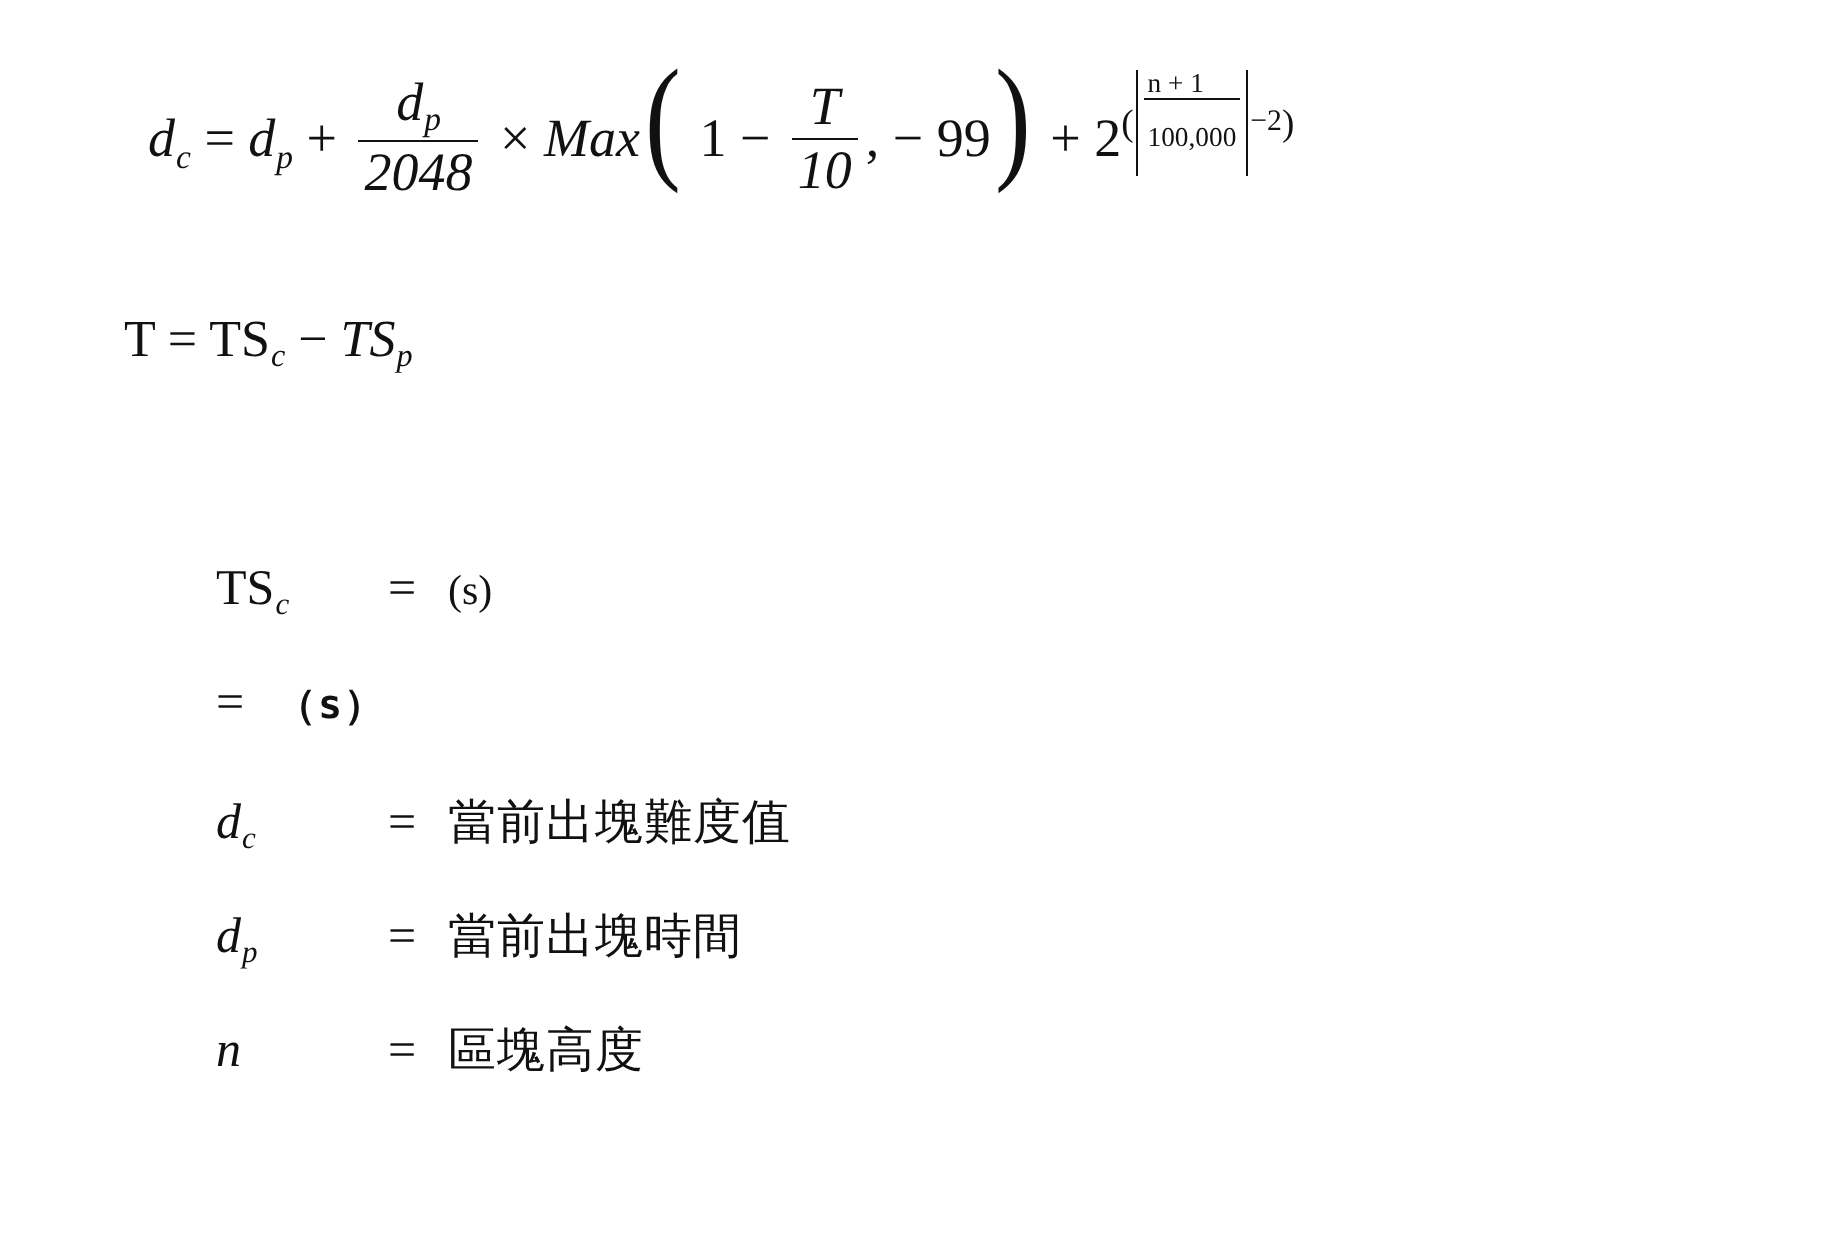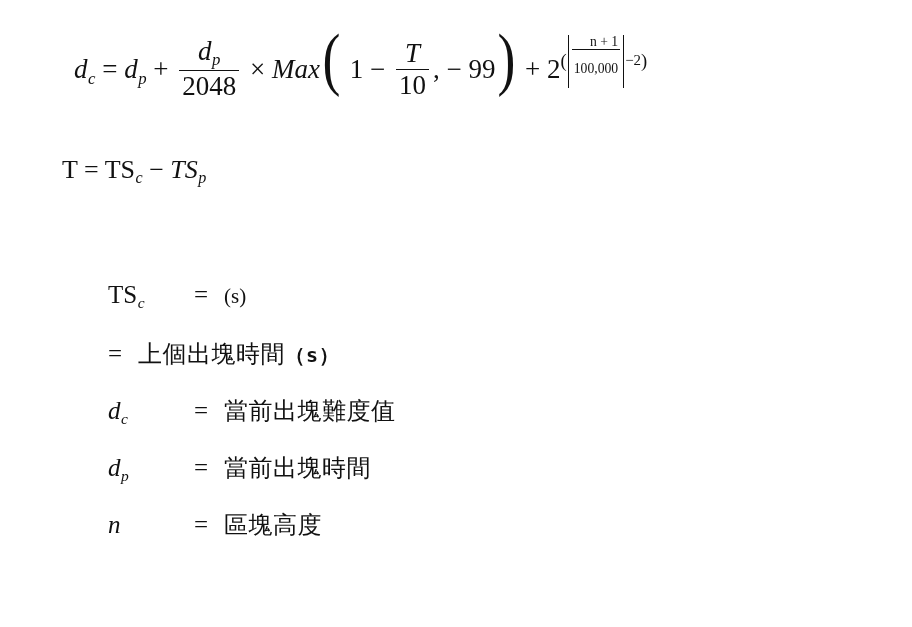--- a/index.html
+++ b/index.html
@@ -46,20 +46,21 @@
     top: -0.10em;
   }
   .frac .num {
     display: block;
     padding: 0 3px 1px 3px;
   }
   .frac .den {
     display: block;
     border-top: 1.6px solid #111;
     padding: 1px 3px 0 3px;
+    font-style: italic;
   }
 
   .bigparen {
     display: inline-block;
     font-size: 2.55em;
     line-height: 0;
     position: relative;
     top: 0.06em;
     font-family: "Liberation Serif", serif;
     transform: scaleX(0.78);
@@ -78,21 +79,21 @@
   .bars {
     display: inline-block;
     border-left: 1.3px solid #111;
     border-right: 1.3px solid #111;
     padding: 0 3px;
     margin: 0 1px;
     vertical-align: middle;
   }
   .minifrac {
     display: inline-block;
-    text-align: right;
+    text-align: left;
     line-height: 1.05;
     vertical-align: middle;
     font-size: 0.92em;
   }
   .minifrac .num { display: block; padding: 0 2px; }
   .minifrac .den { display: block; border-top: 1.1px solid #111; padding: 12px 2px; }
 
   
   #eq-main {
     position: absolute;
@@ -185,21 +186,20 @@
   <div id="legend">
 
     <div class="legend-row">
       <span class="legend-sym math"><span class="up">TS</span><span class="sub">c</span></span>
       <span class="legend-eq math">=</span>
         <span class="unit-paren">(s)</span>
     </div>
 
     <div class="legend-row">
       <span class="legend-eq math">=</span>
-      <span class="legend-txt">上個出塊時間</span>
         <span class="unit-bold">（s）</span>
     </div>
 
     <div class="legend-row">
       <span class="legend-sym math"><span class="it">d</span><span class="sub">c</span></span>
       <span class="legend-eq math">=</span>
       <span class="legend-txt">當前出塊難度值</span>
     </div>
 
     <div class="legend-row">

